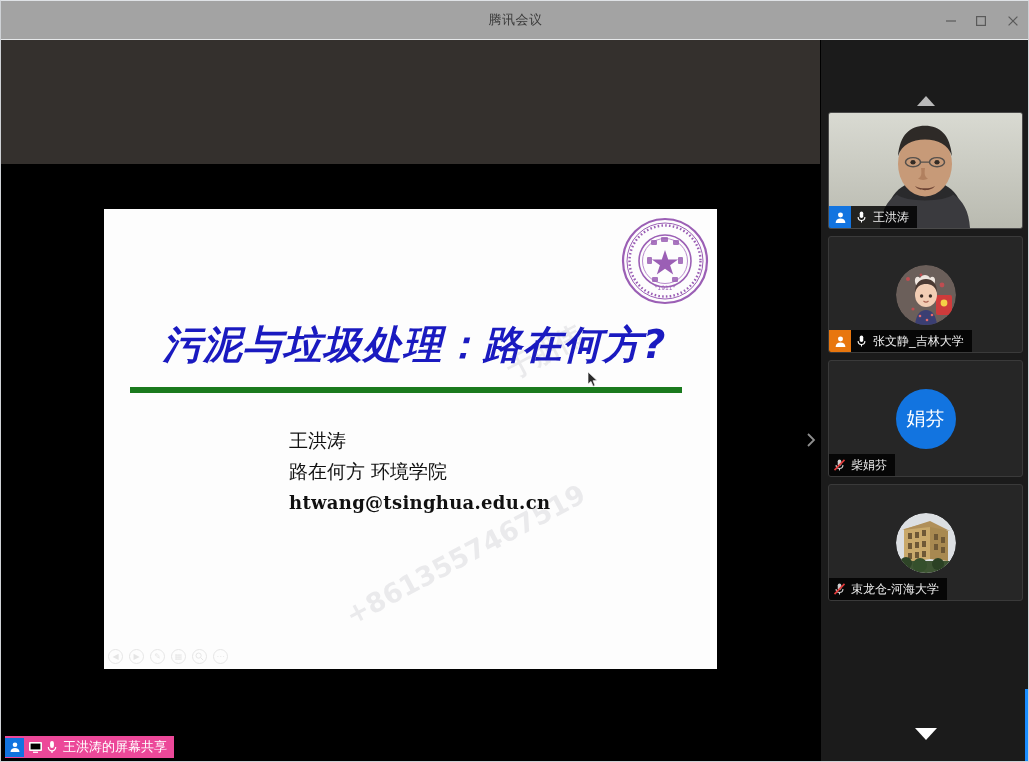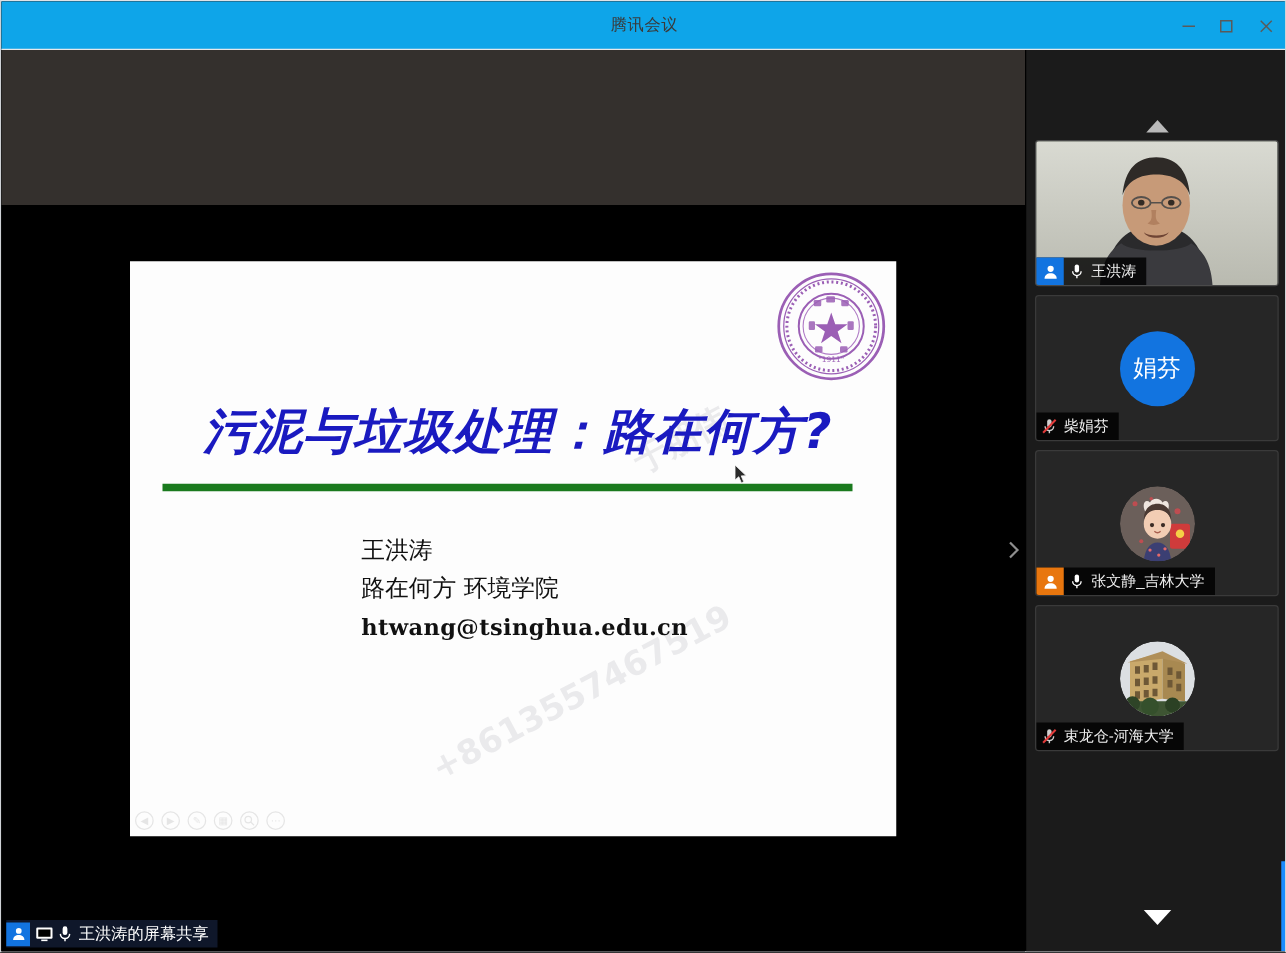--- a/index.html
+++ b/index.html
@@ -15,21 +15,21 @@
     background: #000;
     border: 1px solid #cfd2d6;
     border-top-color: #dfe2e6;
     overflow: hidden;
   }
 
   
   #titlebar {
     position: absolute; left: 0; top: 0;
     width: 1029px; height: 39px;
-    background: #0ea5e9;
+    background: #a3a3a3;
     border-bottom: 1px solid #e6e8ea;
     display: flex; align-items: center; justify-content: center;
   }
   #title-text {
     font-size: 13px; color: #3a3a3a;
     letter-spacing: .5px;
   }
   #win-controls {
     position: absolute; right: 0; top: 0;
     height: 39px; display: flex; align-items: stretch;
@@ -137,21 +137,21 @@
     width: 19px; height: 40px;
     display: flex; align-items: center; justify-content: center;
     color: #8e8e8e; font-size: 15px;
     background: transparent;
   }
 
   
   #share-status {
     position: absolute; left: 4px; bottom: 5px;
     height: 22px; padding: 0 7px 0 0;
-    background: #0f172a;
+    background: #ec4899;
     display: flex; align-items: center;
     z-index: 6;
   }
   #share-status .badge-person {
     width: 19px; height: 19px; background: #1274e0;
     display: flex; align-items: center; justify-content: center;
     margin-right: 4px;
   }
   #share-status .ic {
     display: flex; align-items: center; justify-content: center;
@@ -394,35 +394,20 @@
               </svg>
           </div>
           <div class="mic">
             <svg width="11" height="14" viewBox="0 0 12 14">
                 <rect x="4.1" y="1" width="3.8" height="7" rx="1.9" fill="#fff"></rect>
                 <path d="M2.3 7.1a3.7 3.7 0 0 0 7.4 0" fill="none" stroke="#fff" stroke-width="1.2"></path>
                 <line x1="6" y1="10.9" x2="6" y2="13" stroke="#fff" stroke-width="1.2"></line>
               </svg>
           </div>
           <div class="nm">王洪涛</div>
-        </div>
-      </div>
-
-      <div class="tile">
-        <div class="tile-avatar" style="background:#1274e0">娟芬</div>
-        <div class="tile-label">
-          <div class="mic">
-            <svg width="13" height="14" viewBox="0 0 14 14">
-                <rect x="5.1" y="1" width="3.8" height="7" rx="1.9" fill="#cfcfcf"></rect>
-                <path d="M3.3 7.1a3.7 3.7 0 0 0 7.4 0" fill="none" stroke="#cfcfcf" stroke-width="1.2"></path>
-                <line x1="7" y1="10.9" x2="7" y2="13" stroke="#cfcfcf" stroke-width="1.2"></line>
-                <line x1="1.6" y1="12.6" x2="12.4" y2="1.4" stroke="#e23b3b" stroke-width="1.8"></line>
-              </svg>
-          </div>
-          <div class="nm">柴娟芬</div>
         </div>
       </div>
 
       <div class="tile">
         <div class="tile-avatar">
           <svg width="60" height="60" viewBox="0 0 60 60">
             <circle cx="30" cy="30" r="30" fill="#6b5f5a"></circle>
             <g fill="#d4494f" opacity=".8">
               <circle cx="12" cy="14" r="2"></circle>
                 <circle cx="46" cy="20" r="2.4"></circle>
@@ -454,20 +439,35 @@
               </svg>
           </div>
           <div class="mic">
             <svg width="11" height="14" viewBox="0 0 12 14">
                 <rect x="4.1" y="1" width="3.8" height="7" rx="1.9" fill="#fff"></rect>
                 <path d="M2.3 7.1a3.7 3.7 0 0 0 7.4 0" fill="none" stroke="#fff" stroke-width="1.2"></path>
                 <line x1="6" y1="10.9" x2="6" y2="13" stroke="#fff" stroke-width="1.2"></line>
               </svg>
           </div>
           <div class="nm">张文静_吉林大学</div>
+        </div>
+      </div>
+
+      <div class="tile">
+        <div class="tile-avatar" style="background:#1274e0">娟芬</div>
+        <div class="tile-label">
+          <div class="mic">
+            <svg width="13" height="14" viewBox="0 0 14 14">
+                <rect x="5.1" y="1" width="3.8" height="7" rx="1.9" fill="#cfcfcf"></rect>
+                <path d="M3.3 7.1a3.7 3.7 0 0 0 7.4 0" fill="none" stroke="#cfcfcf" stroke-width="1.2"></path>
+                <line x1="7" y1="10.9" x2="7" y2="13" stroke="#cfcfcf" stroke-width="1.2"></line>
+                <line x1="1.6" y1="12.6" x2="12.4" y2="1.4" stroke="#e23b3b" stroke-width="1.8"></line>
+              </svg>
+          </div>
+          <div class="nm">柴娟芬</div>
         </div>
       </div>
 
       <div class="tile">
         <div class="tile-avatar">
           <svg width="60" height="60" viewBox="0 0 60 60">
             <defs>
                 <clipPath id="cp4">
                   <circle cx="30" cy="30" r="30"></circle>
                 </clipPath>

